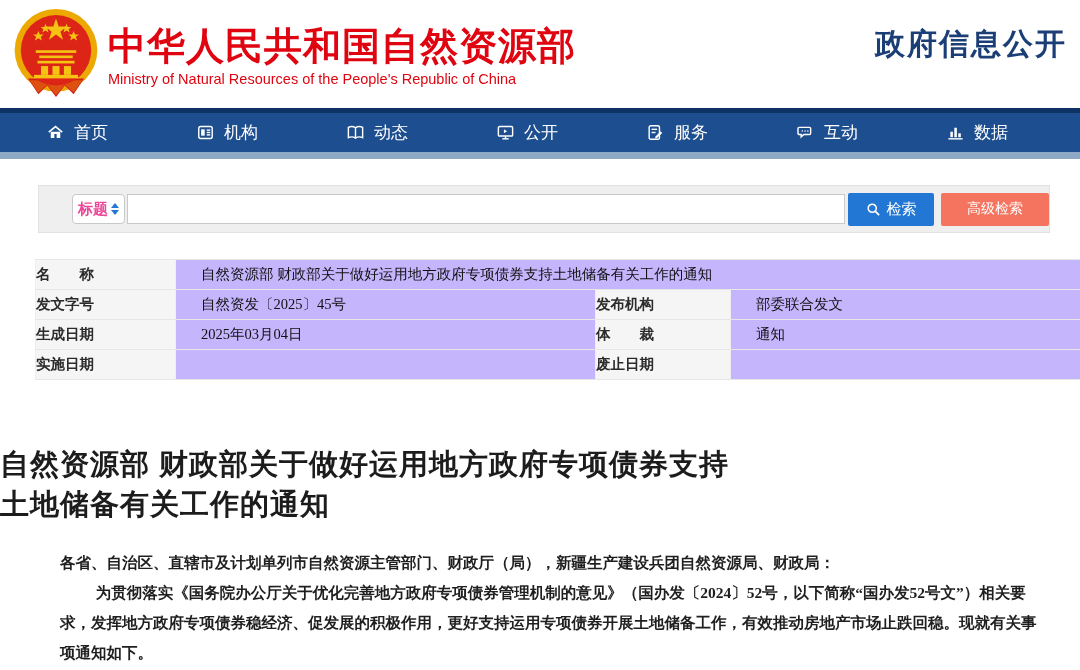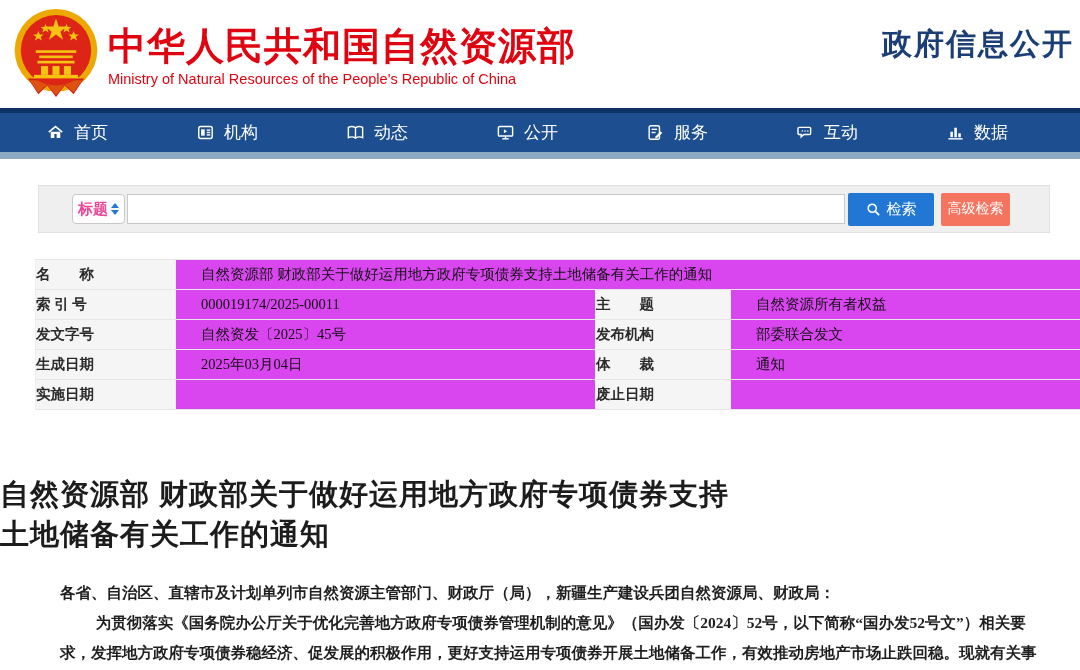--- a/index.html
+++ b/index.html
@@ -6,21 +6,21 @@
   html,body { width:1080px; height:670px; overflow:hidden; background:#fff;
               font-family:"Liberation Sans","DejaVu Sans",sans-serif; }
 
   
   .site-header { position:relative; height:108px; background:#fff; }
   .brand { position:absolute; left:12px; top:6px; display:flex; align-items:center; cursor:pointer; }
   .emblem { width:88px; height:92px; display:block; }
   .brand-text { margin-left:8px; padding-top:6px; }
   .site-title { font-size:38px; font-weight:bold; color:#df0410; letter-spacing:1px; line-height:44px; }
   .site-subtitle { font-size:14.5px; font-weight:500; color:#df0410; margin-top:3px; }
-  .section-title { position:absolute; right:6px; top:24px; font-size:30px; font-weight:bold; color:#1a3e75;
+  .section-title { position:absolute; right:13px; top:24px; font-size:30px; font-weight:bold; color:#1a3e75;
                    font-family:"Liberation Serif","DejaVu Serif",serif; letter-spacing:2px; }
 
   
   .nav-top-strip { height:5px; background:#0f3265; }
   .nav-main { height:39px; background:#1d4e8f; display:flex; align-items:center; padding-left:8px; overflow:hidden;gap:12px; }
   .nav-item { flex:0 0 138px; display:flex; align-items:center; justify-content:center; gap:9px;
               color:#fff; font-size:17px; text-decoration:none; cursor:pointer; white-space:nowrap; }
   .nav-icon { display:flex; align-items:center; }
   .nav-icon svg { width:19px; height:19px; }
   .nav-bottom-strip { height:7px; background:#8ea9c6; }
@@ -34,31 +34,31 @@
   .field-select .lbl { color:#ec4899; font-size:15px; font-weight:bold; }
   .spinner { display:flex; flex-direction:column; line-height:0; }
   .spinner i { display:block; width:0; height:0; border-left:4px solid transparent; border-right:4px solid transparent; }
   .spinner .up { border-bottom:5px solid #2277d5; margin-bottom:2px; }
   .spinner .down { border-top:5px solid #2277d5; }
   .search-input { height:30px; width:718px; margin-left:2px; border:1px solid #c9c9c9; background:#fff;
                   padding:0 8px; font-size:14px; outline:none; }
   .btn-search { height:33px; width:86px; margin-left:3px; background:#2277d5; border:none; border-radius:2px;
                 color:#fff; font-size:15px; display:flex; align-items:center; justify-content:center; gap:6px; cursor:pointer; }
   .btn-search svg { width:15px; height:15px; }
-  .btn-advanced { height:33px; width:69px; margin-left:7px; background:#f4745f; border:none; border-radius:2px;
+  .btn-advanced { height:33px; width:108px; margin-left:7px; background:#f4745f; border:none; border-radius:2px;
                   color:#fff; font-size:14px; cursor:pointer; }
 
   
   .meta-wrap { margin:26px 0 0 35px; }
   table.meta { border-collapse:collapse; width:1045px; table-layout:fixed;
                font-family:"Liberation Serif","DejaVu Serif",serif; }
   table.meta td { height:30px; border-top:1px solid #e6e6e6; border-bottom:1px solid #e6e6e6; font-size:14.5px; }
   td.lbl { background:#f5f5f5; text-align:left; font-weight:bold; color:#2b2b2b;
            border-left:1px solid #efefef; border-right:1px solid #efefef; }
-  td.val { background:#d946ef; padding-left:25px; color:#111; overflow:hidden; white-space:nowrap; }
+  td.val { background:#c4b5fd; padding-left:25px; color:#111; overflow:hidden; white-space:nowrap; }
   col.c1 { width:140px; } col.c2 { width:420px; } col.c3 { width:135px; } col.c4 { width:350px; }
 
   
   .doc { margin-top:64px; }
   .doc-title { text-align:left; font-size:29px; font-weight:bold; color:#1c1c1c; line-height:40px; letter-spacing:1px; }
   .doc-body { margin:24px 32px 0 60px; width:990px;
               font-family:"Liberation Serif","DejaVu Serif",serif; font-size:15.5px; color:#1f1f1f;
               line-height:30px; font-weight:600; }
   .doc-body p.indent { text-indent:2.3em; }
 </style>
@@ -223,26 +223,20 @@
         <col class="c2">
         <col class="c3">
         <col class="c4">
       </colgroup>
     <tbody>
         <tr>
       <td class="lbl">名　　称</td>
       <td class="val" colspan="3">自然资源部 财政部关于做好运用地方政府专项债券支持土地储备有关工作的通知</td>
     </tr>
     <tr>
-      <td class="lbl">索 引 号</td>
-      <td class="val">000019174/2025-00011</td>
-      <td class="lbl">主　　题</td>
-      <td class="val">自然资源所有者权益</td>
-    </tr>
-    <tr>
       <td class="lbl">发文字号</td>
       <td class="val">自然资发〔2025〕45号</td>
       <td class="lbl">发布机构</td>
       <td class="val">部委联合发文</td>
     </tr>
     <tr>
       <td class="lbl">生成日期</td>
       <td class="val">2025年03月04日</td>
       <td class="lbl">体　　裁</td>
       <td class="val">通知</td>

